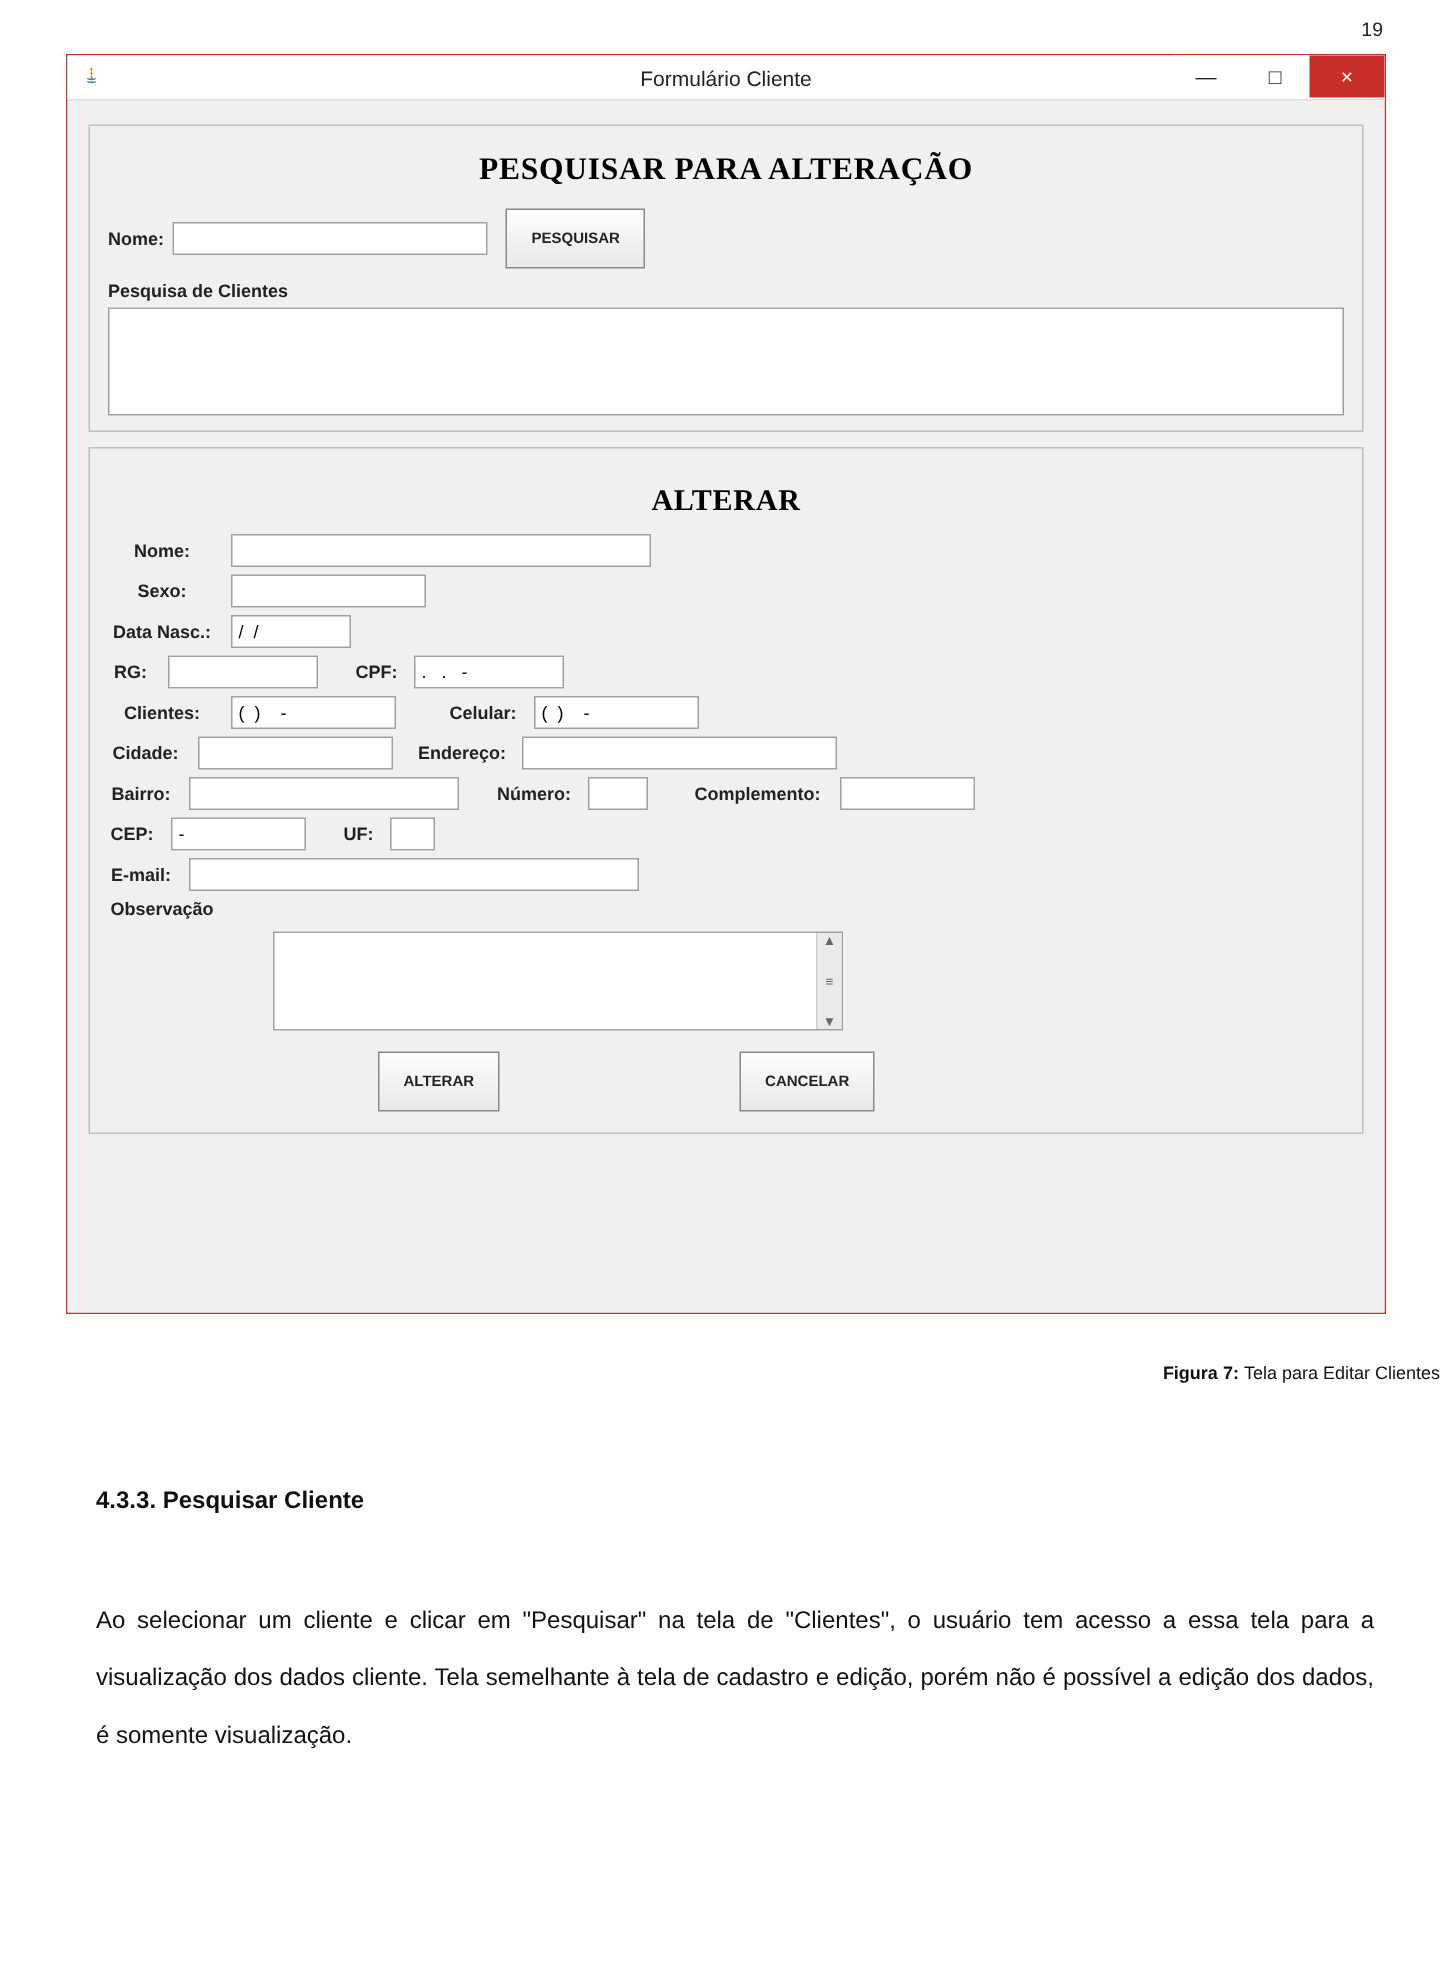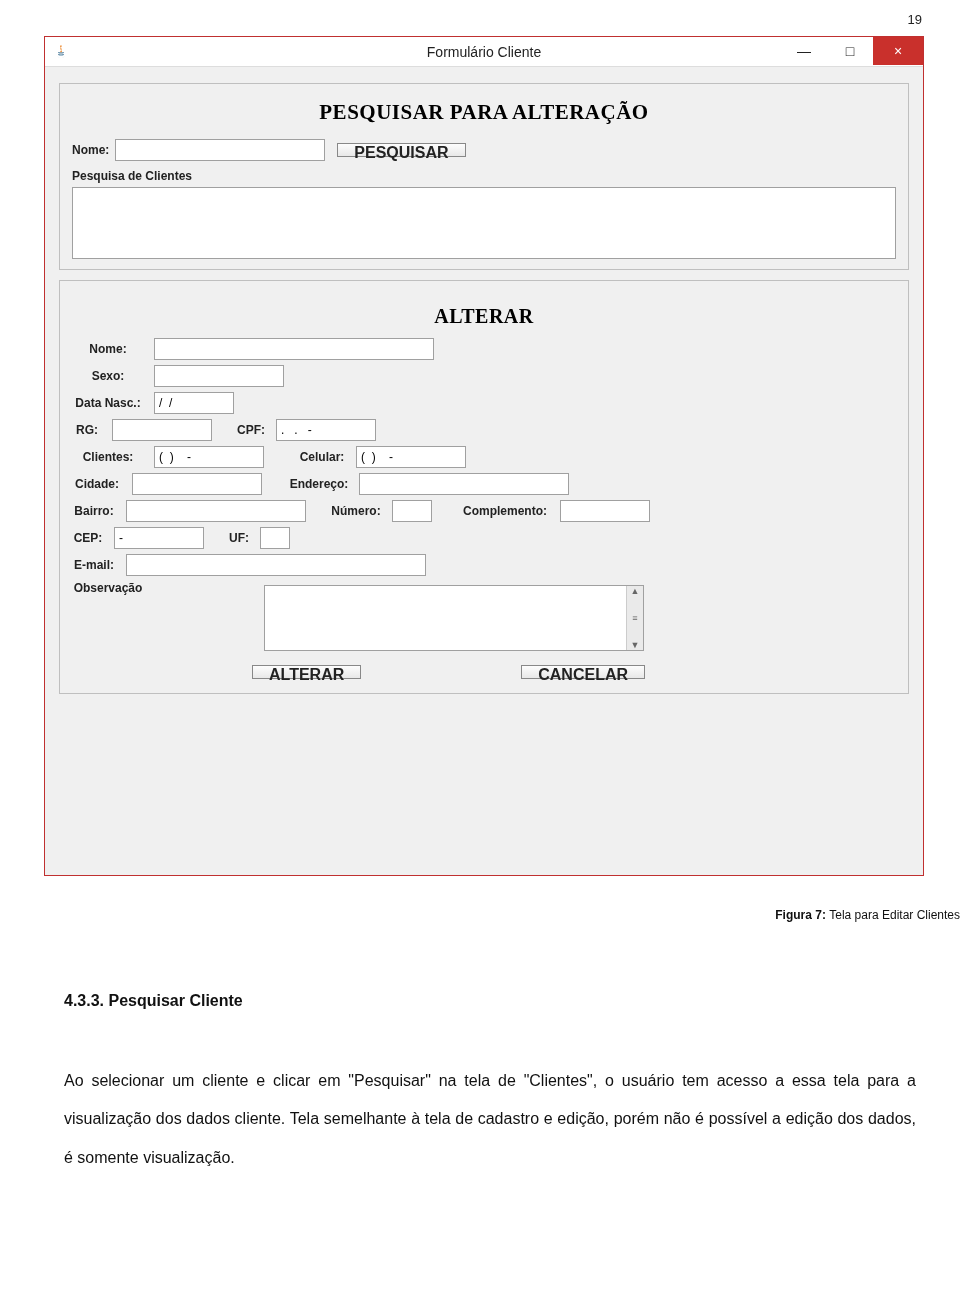--- a/index.html
+++ b/index.html
@@ -105,24 +105,24 @@
     text-align: center;
   }
   .text-input {
     height: 22px;
     border: 1px solid #a0a0a0;
     background: #fff;
     padding: 0 4px;
     font-size: 12px;
   }
   .btn {
-    height: 14px;
+    height: 40px;
     background: linear-gradient(#fdfdfd, #e8e8e8);
     border: 1px solid #888;
-    font-size: 16px;
+    font-size: 10px;
     font-weight: bold;
     padding: 0 16px;
     cursor: pointer;
     color: #222;
   }
   .sub-label {
     font-size: 12px;
     font-weight: bold;
     color: #222;
     margin: 6px 0 4px 0;
@@ -268,21 +268,21 @@
       <div class="form-row">
         <span class="lbl">Clientes:</span>
         <input class="text-input" style="width: 110px;" value="(  )    -">
         <span class="lbl" style="margin-left:30px;min-width:48px">Celular:</span>
         <input class="text-input" style="width: 110px;" value="(  )    -">
       </div>
 
       <div class="form-row">
         <span class="lbl" style="min-width:50px">Cidade:</span>
         <input class="text-input" style="width: 130px;" value="">
-        <span class="lbl" style="margin-left:23px;min-width:60px">Endereço:</span>
+        <span class="lbl" style="margin-left:12px;min-width:60px">Endereço:</span>
         <input class="text-input" style="width: 210px;" value="">
       </div>
 
       <div class="form-row">
         <span class="lbl" style="min-width:44px">Bairro:</span>
         <input class="text-input" style="width: 180px;" value="">
         <span class="lbl" style="margin-left:20px;min-width:52px">Número:</span>
         <input class="text-input" style="width: 40px;" value="">
         <span class="lbl" style="margin-left:24px;min-width:90px">Complemento:</span>
         <input class="text-input" style="width: 90px;" value="">
@@ -293,21 +293,21 @@
         <input class="text-input" style="width: 90px;" value="-">
         <span class="lbl" style="margin-left:20px;min-width:22px">UF:</span>
         <input class="text-input" style="width: 30px;" value="">
       </div>
 
       <div class="form-row">
         <span class="lbl" style="min-width:44px">E-mail:</span>
         <input class="text-input" style="width: 300px;" value="">
       </div>
 
-      <div class="form-row" style="align-items:flex-start;">
+      <div class="form-row" style="align-items:flex-start;flex-direction:column">
         <span class="lbl">Observação</span>
         <div style="margin-left:110px">
           <div class="obs-area">
             <div class="obs-scroll">
               <span>▲</span>
               <span>≡</span>
               <span>▼</span>
             </div>
           </div>
         </div>

